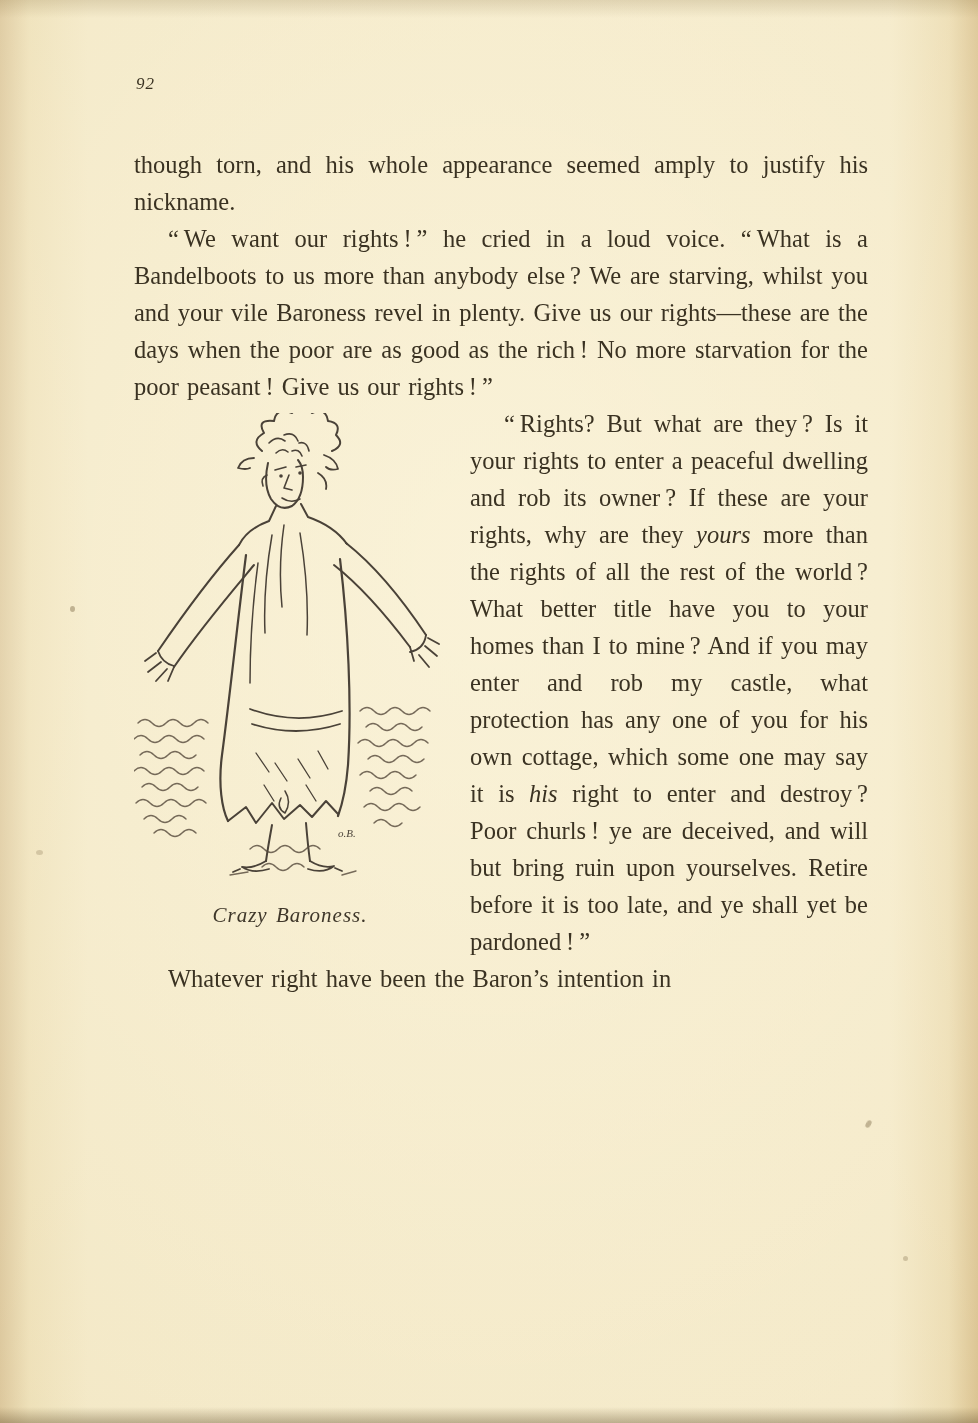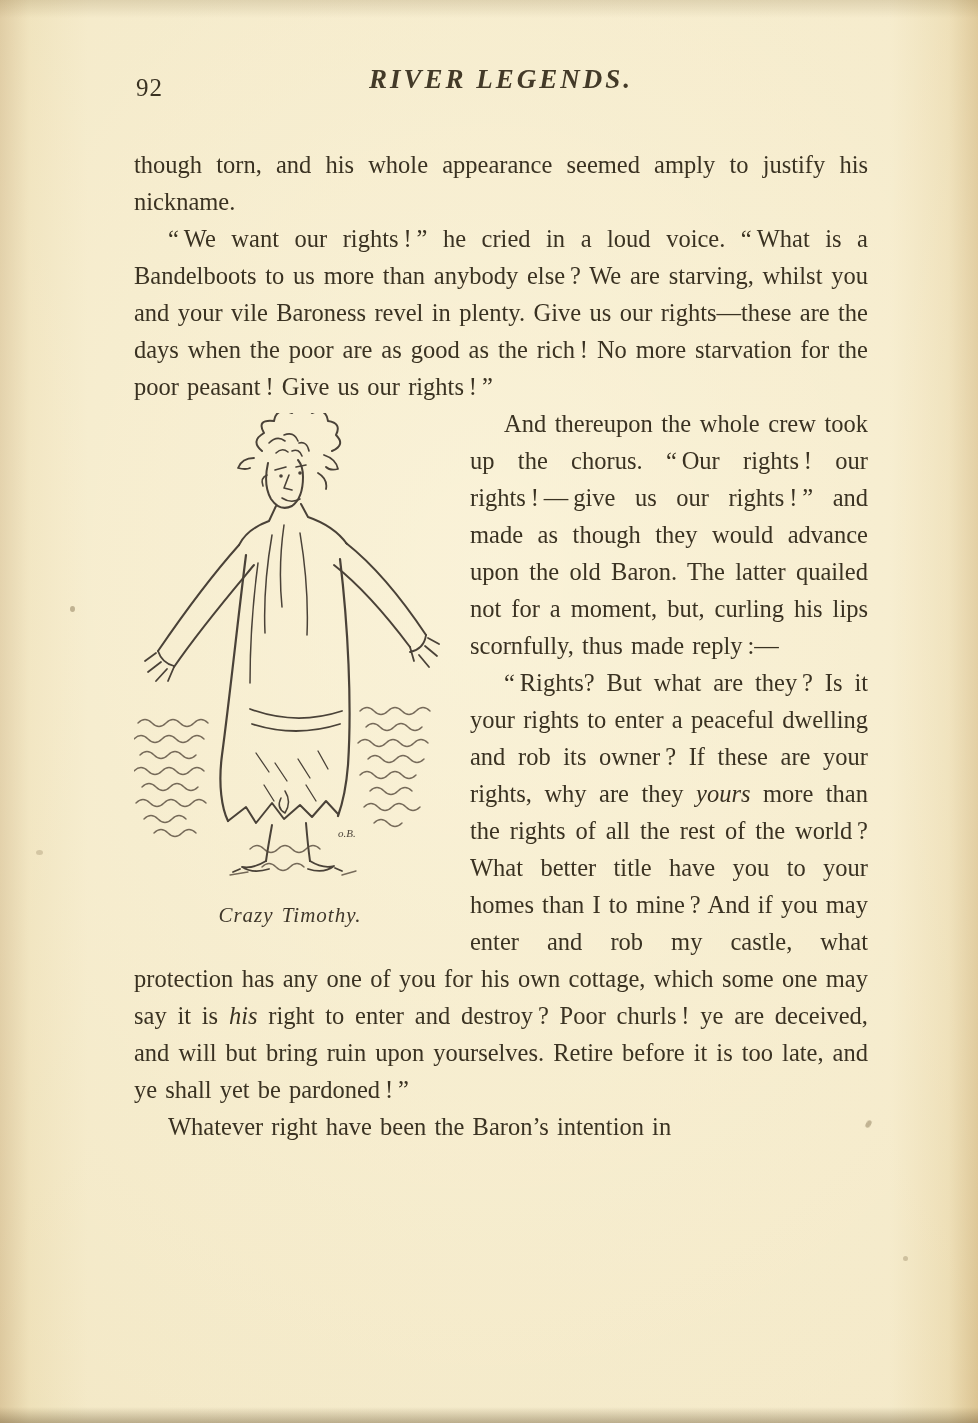--- a/index.html
+++ b/index.html
@@ -49,22 +49,23 @@
   }
 
   .running-header {
     position: relative;
     height: 44px;
     margin-bottom: 38px;
   }
   .page-number {
     position: absolute;
     left: 2px; top: 10px;
-    font-size: 25px;
+    font-size: 17px;
     letter-spacing: 1px;
+    font-style: italic;
   }
   .page-title {
     text-align: center;
     font-style: italic;
     font-weight: bold;
     font-size: 27px;
     letter-spacing: 3px;
     color: #433a28;
   }
 
@@ -101,21 +102,20 @@
 
   <div class="speck" id="speck-1"></div>
   <div class="speck" id="speck-2"></div>
   <div class="speck" id="speck-3"></div>
   <div class="speck" id="speck-4"></div>
 
   <div class="content">
 
     <div class="running-header">
       <span class="page-number">92</span>
-      <div class="page-title">RIVER LEGENDS.</div>
     </div>
 
     <div class="text-block">
 
       <p class="no-indent">though torn, and his whole appearance seemed amply to justify his nickname.</p>
 
       <p>“ We want our rights ! ” he cried in a loud voice. “ What is a Bandelboots to us more than anybody else ? We are starving, whilst you and your vile Baroness revel in plenty.  Give us our rights—these are the days when the poor are as good as the rich !  No more starvation for the poor peasant !  Give us our rights ! ”</p>
 
       <figure class="illustration">
         <svg viewBox="0 0 310 470" width="310" height="470" xmlns="http://www.w3.org/2000/svg">
@@ -149,24 +149,23 @@
             <path stroke-width="2" d="M138,412 q-4,22 -6,36 M172,410 q2,24 4,38"></path>
             <path stroke-width="1.8" d="M132,448 q-13,8 -24,6 q11,7 27,2 M176,448 q13,8 24,5 q-10,8 -26,3 M106,456 l-7,3 M201,455 l7,3"></path>
           </g>
           <g fill="none" stroke="#55493b" stroke-width="1.4" opacity="0.8" stroke-linecap="round">
             <path d="M4,310 q7,-7 14,0 t14,0 t14,0 t14,0 t14,0 M0,326 q7,-7 14,0 t14,0 t14,0 t14,0 t14,0 M6,342 q7,-7 14,0 t14,0 t14,0 t14,0 M0,358 q7,-7 14,0 t14,0 t14,0 t14,0 t14,0 M8,374 q7,-7 14,0 t14,0 t14,0 t14,0 M2,390 q7,-7 14,0 t14,0 t14,0 t14,0 t14,0 M10,406 q7,-7 14,0 t14,0 t14,0 M20,420 q7,-7 14,0 t14,0 t14,0"></path>
             <path d="M226,298 q7,-7 14,0 t14,0 t14,0 t14,0 t14,0 M232,314 q7,-7 14,0 t14,0 t14,0 t14,0 M224,330 q7,-7 14,0 t14,0 t14,0 t14,0 t14,0 M234,346 q7,-7 14,0 t14,0 t14,0 t14,0 M226,362 q7,-7 14,0 t14,0 t14,0 t14,0 M236,378 q7,-7 14,0 t14,0 t14,0 M230,394 q7,-7 14,0 t14,0 t14,0 t14,0 M240,410 q7,-7 14,0 t14,0"></path>
             <path d="M116,436 q7,-7 14,0 t14,0 t14,0 t14,0 t14,0 M128,454 q7,-7 14,0 t14,0 t14,0 M96,462 l18,-3 M208,462 l14,-4"></path>
           </g>
           <text x="204" y="424" font-size="11" font-style="italic" fill="#4a4238">o.B.</text>
         </svg>
-        <figcaption>Crazy Timothy.</figcaption>
+        <figcaption>Crazy Baroness.</figcaption>
       </figure>
 
-      <p>And thereupon the whole crew took up the chorus.  “ Our rights ! our rights ! — give us our rights ! ” and made as though they would advance upon the old Baron.  The latter quailed not for a moment, but, curling his lips scornfully, thus made reply :—</p>
 
       <p><span>“ Rights?  But what are they ?  Is it your rights to enter a peaceful dwelling and rob its owner ? If these are your rights, why are they </span><em>yours</em><span> more than the rights of all the rest of the world ?  What better title have you to your homes than I to mine ?  And if you may enter and rob my castle, what protection has any one of you for his own cottage, which some one may say it is </span><em>his</em><span> right to enter and destroy ?  Poor churls ! ye are deceived, and will but bring ruin upon yourselves. Retire before it is too late, and ye shall yet be pardoned ! ”</span></p>
 
       <p>Whatever right have been the Baron’s intention in</p>
 
     </div>
   </div>
 </div>
 
 </body></html>

